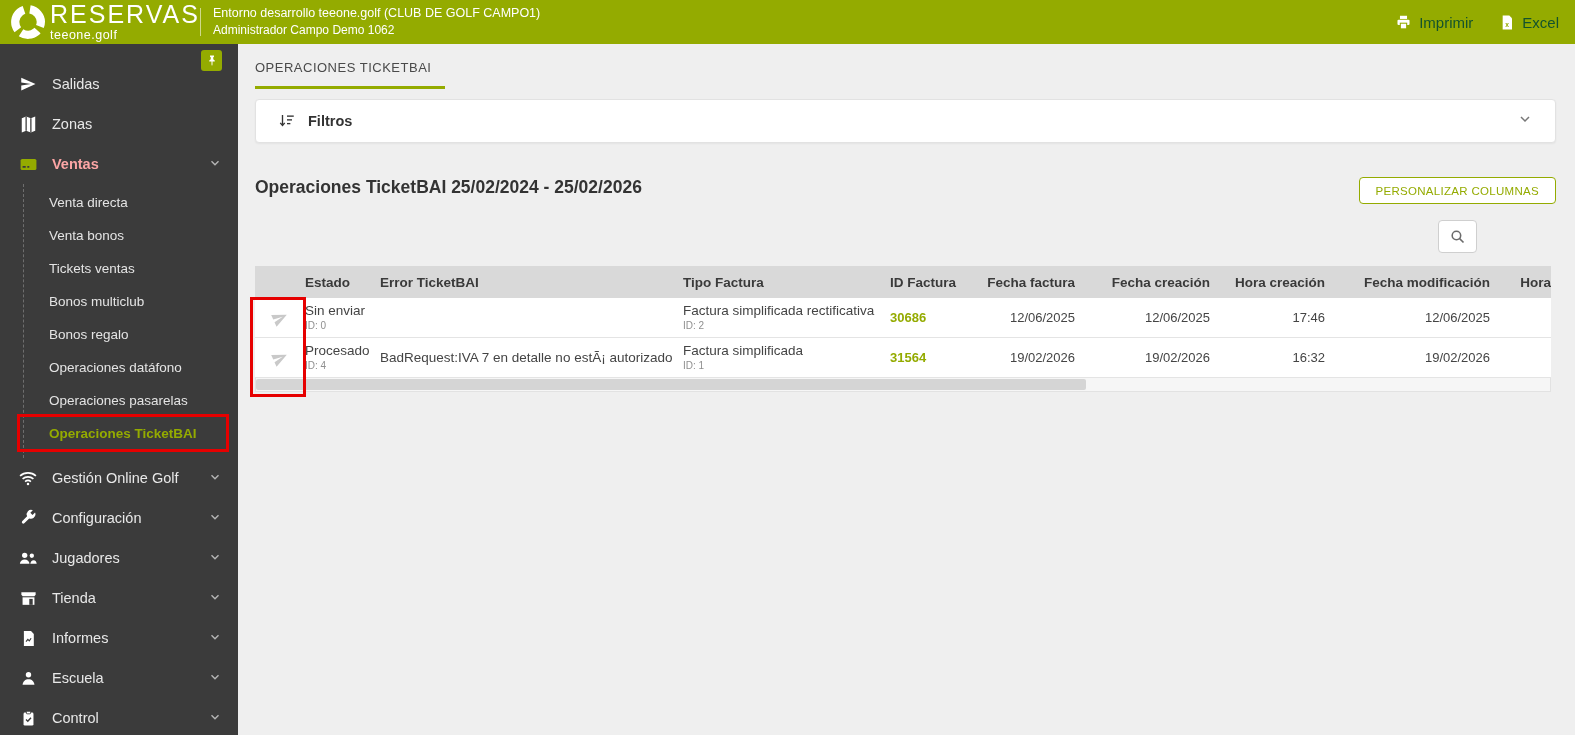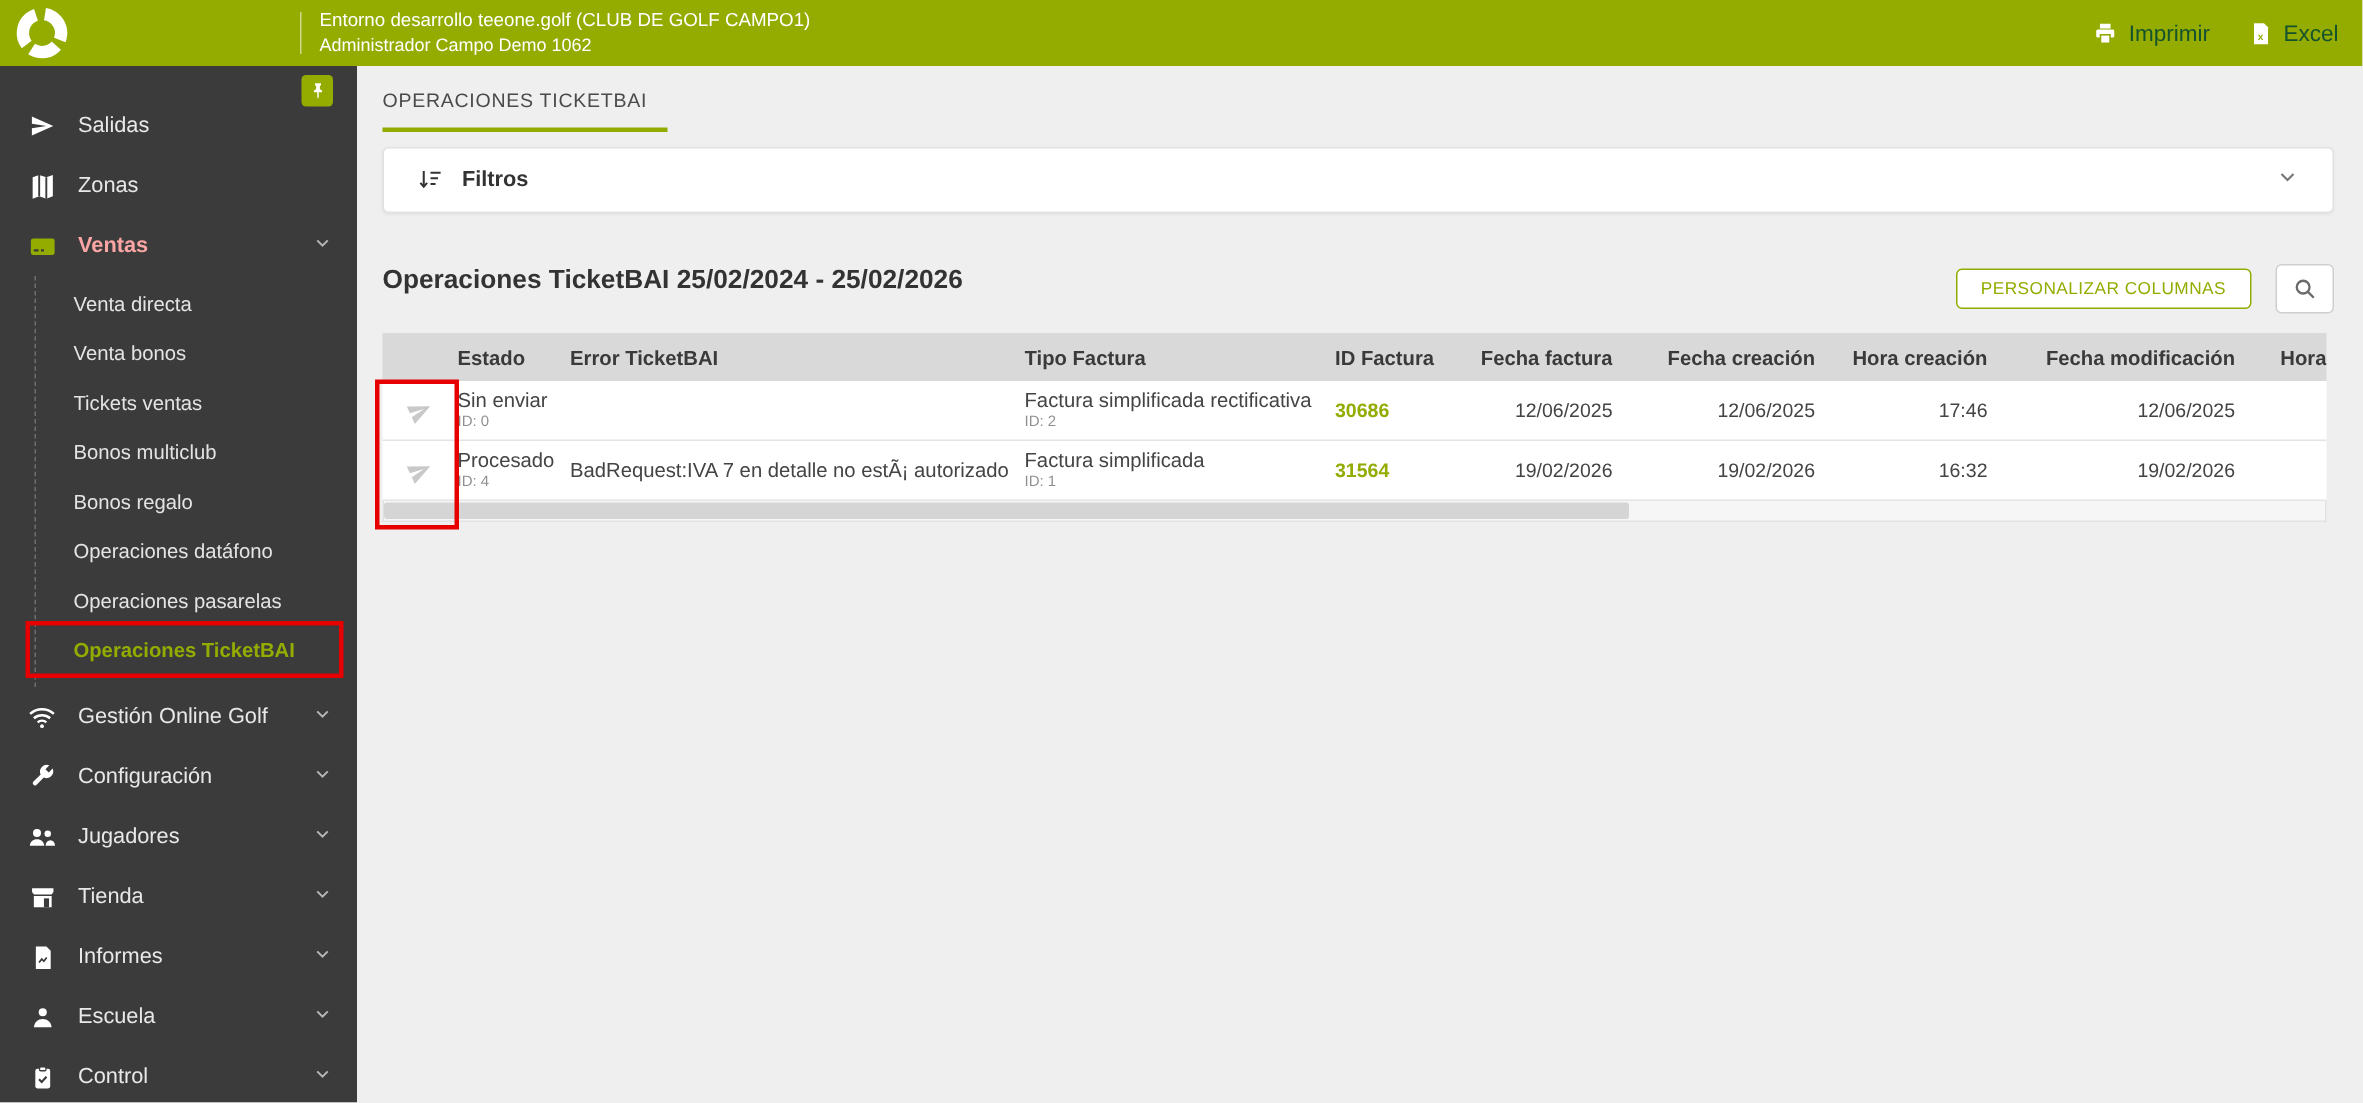--- a/index.html
+++ b/index.html
@@ -37,21 +37,21 @@
   .main { position:absolute; top:44px; left:238px; width:1337px; height:691px; background:#efefef; }
   .tabbar { padding:14px 0 0 17px; }
   .tab { display:inline-block; font-size:13px; color:#4a4a4a; letter-spacing:.5px; padding:0 14px 11px 0; border-bottom:3px solid #94ab00; cursor:pointer; }
 
   .filters-bar { margin:10px 19px 0 17px; height:44px; background:#fff; border:1px solid #e2e2e2; border-radius:4px; box-shadow:0 1px 2px rgba(0,0,0,.05); display:flex; align-items:center; padding:0 22px; cursor:pointer; }
   .filters-label { margin-left:12px; font-size:14.5px; font-weight:bold; color:#333; }
   .filters-chev { margin-left:auto; color:#777; }
 
   .heading-row { margin:34px 19px 0 17px; display:flex; align-items:flex-start; }
   .page-title { font-size:17.5px; font-weight:bold; color:#333; }
-  .heading-actions { margin-left:auto; display:flex; align-items:center; gap:16px; }
+  .heading-actions { margin-left:auto; display:flex; align-items:center; gap:16px;flex-direction:column; }
   .customize-btn { height:27px; padding:0 16px; background:#fff; border:1px solid #94ab00; border-radius:4px; color:#94ab00; font-size:11.5px; letter-spacing:.3px; font-family:"Liberation Sans", sans-serif; cursor:pointer; }
   .search-btn { width:39px; height:33px; background:#fff; border:1px solid #cfcfcf; border-radius:4px; display:flex; align-items:center; justify-content:center; cursor:pointer; }
 
   .table-wrap { position:relative; margin:13px 24px 0 17px; width:1296px; }
   .thead { display:flex; height:32px; background:#d9d9d9; font-size:13.5px; font-weight:bold; color:#3a3a3a; }
   .trow { display:flex; height:40px; background:#fff; border-bottom:1px solid #e4e4e4; align-items:stretch; }
   .cell { display:flex; flex-direction:column; justify-content:center; overflow:hidden; white-space:nowrap; }
   .c-icon { width:50px; align-items:center; }
   .c-estado { width:75px; }
   .c-error { width:303px; }
@@ -75,20 +75,24 @@
 </head>
 <body>
 
 <div class="screen">
 
   <div class="topbar">
     <div class="logo-wrap">
       <svg class="logo-ring" viewBox="0 0 24 24">
         <circle cx="12" cy="12" r="8.5" fill="none" stroke="#fff" stroke-width="5.5" stroke-dasharray="9 3 12 3 16 4" transform="rotate(-40 12 12)"></circle>
       </svg>
+      <div class="logo-text">
+        <div class="logo-name">RESERVAS</div>
+        <div class="logo-domain">teeone.golf</div>
+      </div>
     </div>
     <div class="topbar-divider"></div>
     <div class="env-block">
       <div class="env1">Entorno desarrollo teeone.golf  (CLUB DE GOLF CAMPO1)</div>
       <div class="env2">Administrador Campo Demo 1062</div>
     </div>
     <div class="topbar-actions">
       <div class="topbar-btn">
         <svg width="17" height="17" viewBox="0 0 24 24" fill="#fff">
           <path d="M7 2.5h10v4.5H7z"></path>

